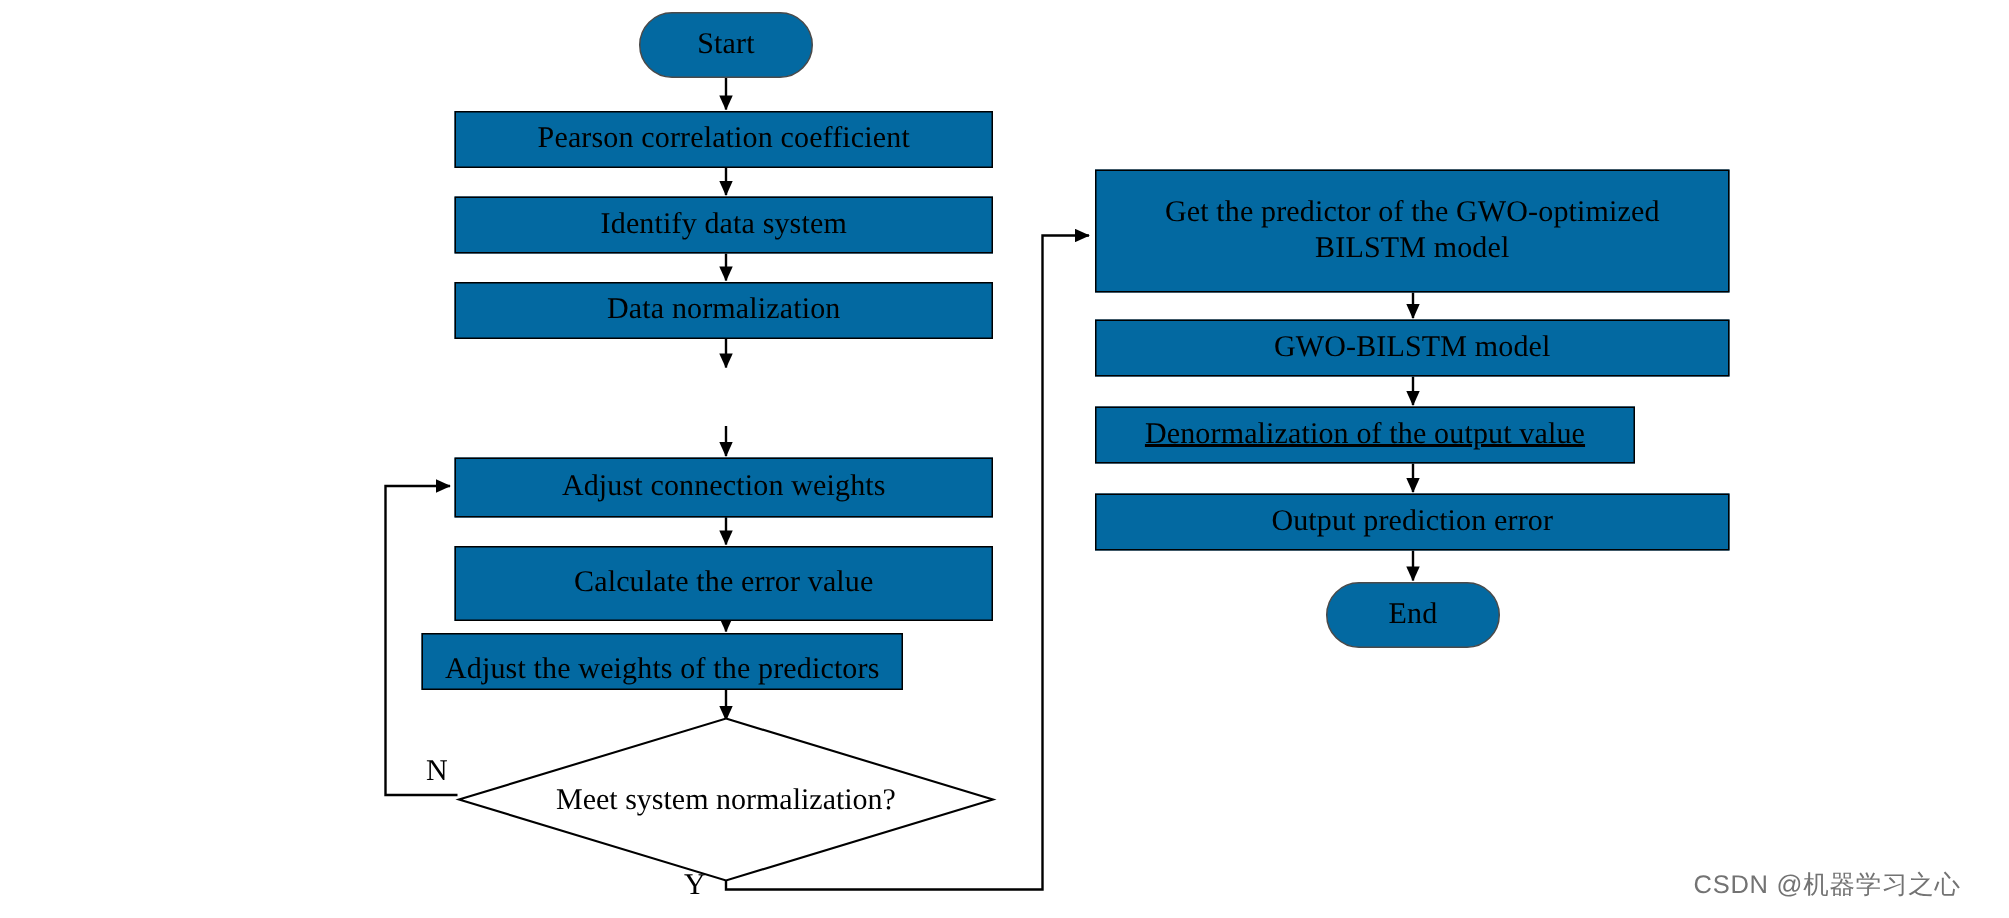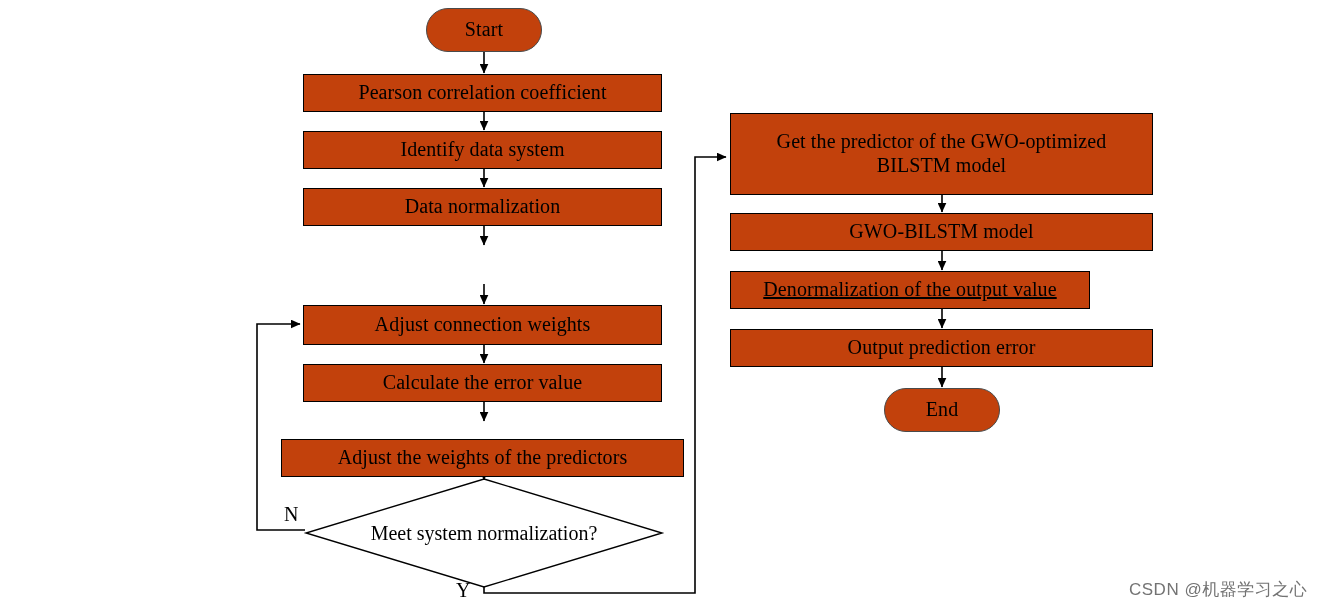--- a/index.html
+++ b/index.html
@@ -12,21 +12,21 @@
     width: 1339px;
     height: 612px;
     background: #ffffff;
     overflow: hidden;
     font-family: "Liberation Serif", "DejaVu Serif", serif;
   }
   .node {
     position: absolute;
     box-sizing: border-box;
     border: 1px solid #000000;
-    background: #c2410c;
+    background: #0369a1;
     display: flex;
     align-items: center;
     justify-content: center;
     text-align: center;
     color: #000000;
     font-size: 20px;
     line-height: 1.18;
     letter-spacing: 0.1px;
   }
   .terminator {
@@ -135,25 +135,25 @@
 
   <div class="node" style="left:303px; top:188px; width:359px; height:38px;">
     <span>Data normalization</span>
   </div>
 
 
   <div class="node" style="left:303px; top:305px; width:359px; height:40px;">
     <span>Adjust connection weights</span>
   </div>
 
-  <div class="node" style="left:303px; top:364px; width:359px; height:38px;">
+  <div class="node" style="left:303px; top:364px; width:359px; height:50px;">
     <span>Calculate the error value</span>
   </div>
 
-  <div class="node" style="left:281px; top:439px; width:403px; height:38px;">
+  <div class="node" style="left:281px; top:422px; width:321px; height:38px;align-items:flex-end;">
     <span>Adjust the weights of the predictors</span>
   </div>
 
   <div class="decision-wrap" style="left:305px; top:478px; width:358px; height:110px;">
     <svg width="358" height="110" viewBox="0 0 358 110" xmlns="http://www.w3.org/2000/svg">
       <polygon points="179,1 357,55 179,109 1,55" fill="#ffffff" stroke="#000000" stroke-width="1.4"></polygon>
     </svg>
     <div class="decision-label">Meet system normalization?</div>
   </div>
 

